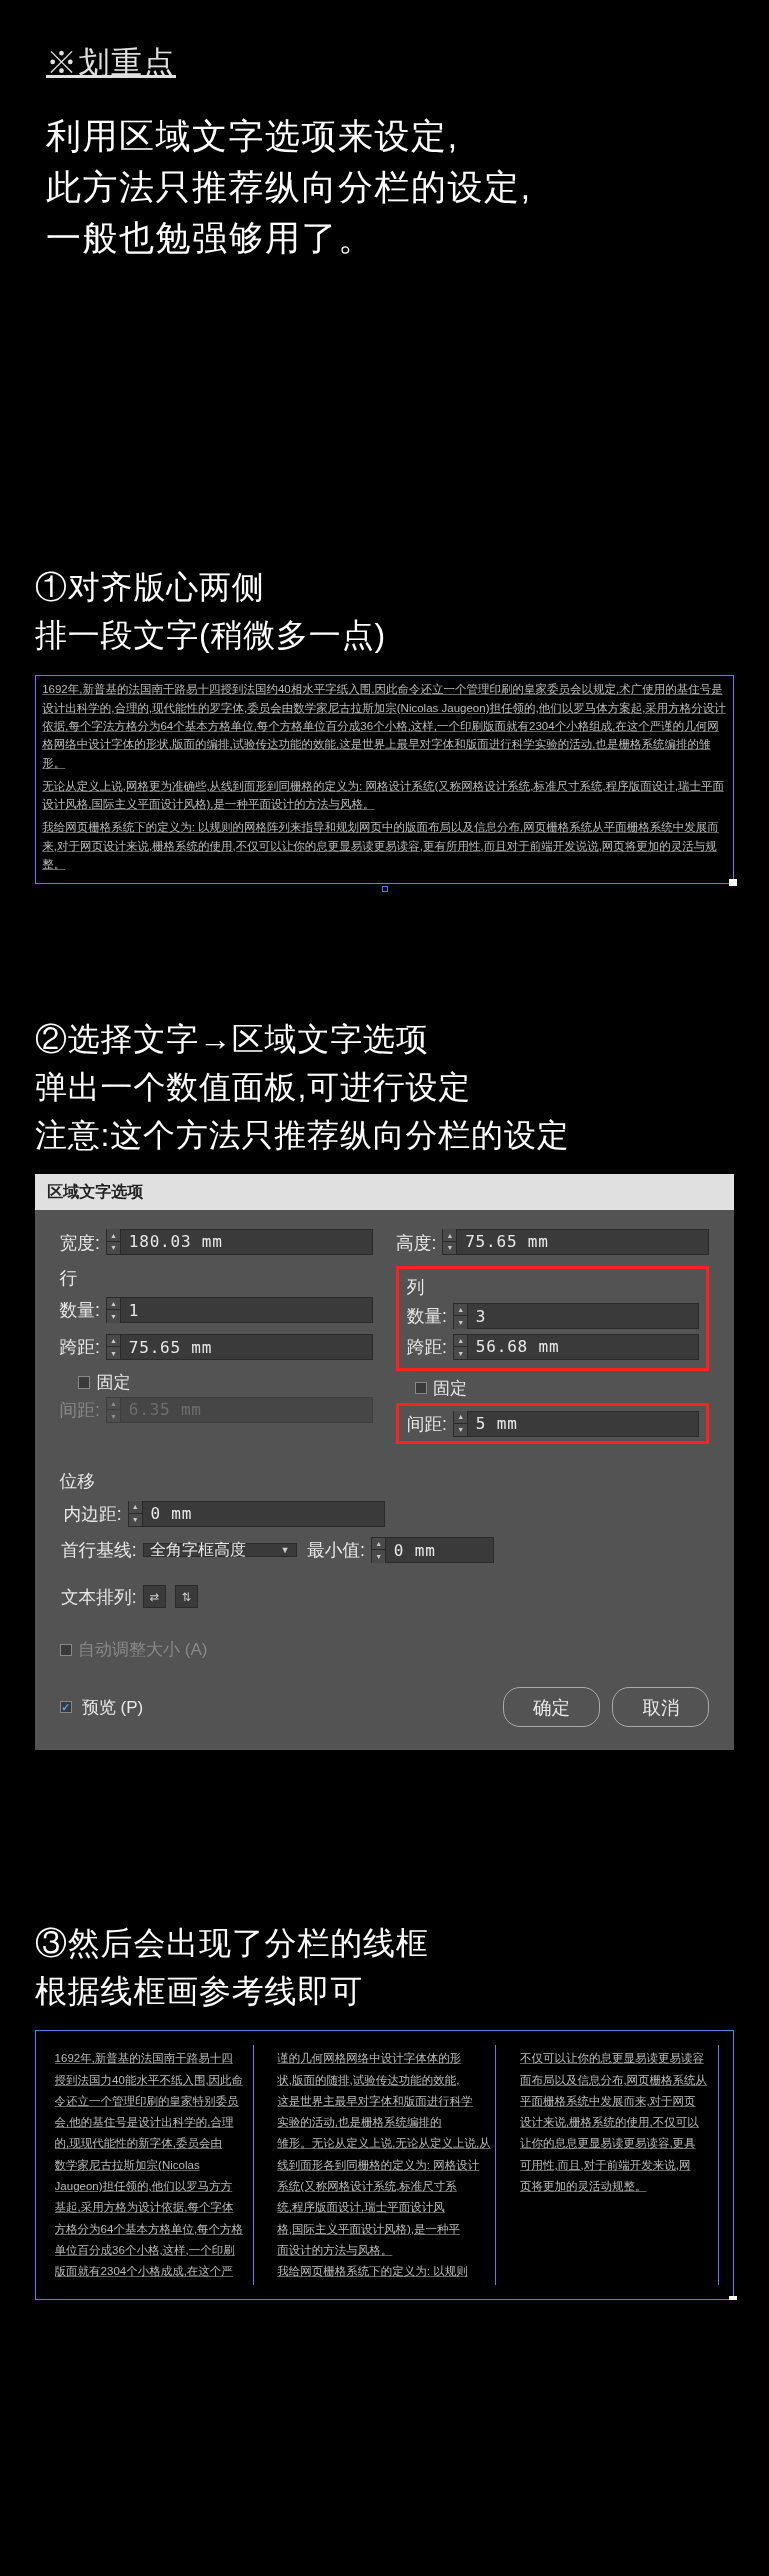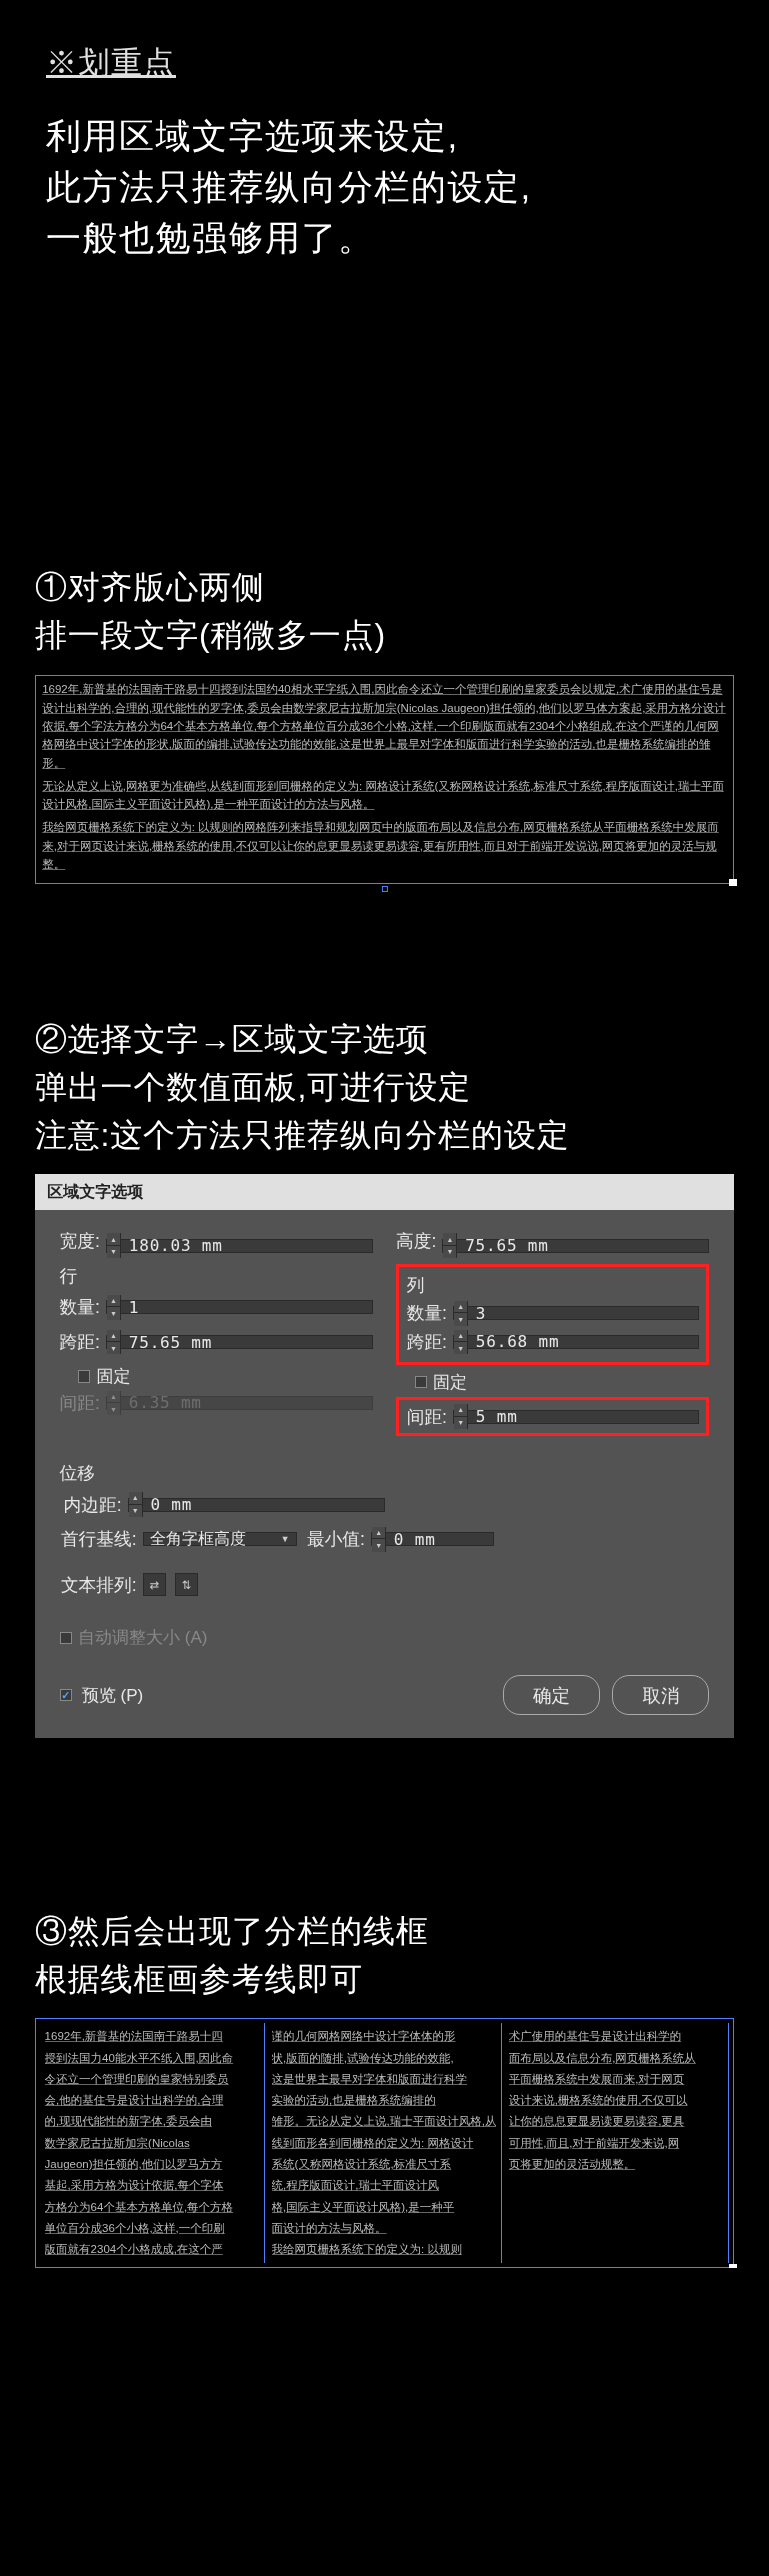--- a/index.html
+++ b/index.html
@@ -28,21 +28,21 @@
 .dialog-titlebar { background: #e0e0e0; color: #222; font-size: 16px; padding: 7.7px 12.3px; font-weight: bold; }
 .dialog-body { padding: 18.5px 24.6px 15.4px 24.6px; }
 
 .form-grid { display: flex; gap: 23px; margin-bottom: 14px; }
 .form-col { flex: 1; }
 
 .form-row { display: flex; align-items: center; margin-bottom: 10.8px; gap: 6.2px; }
 .form-label { color: #e8e8e8; font-size: 17.7px; min-width: 40px; text-align: right; white-space: nowrap; }
 .form-section-label { color: #e8e8e8; font-size: 17.7px; margin-bottom: 7.7px; }
 
-.input-group { display: flex; align-items: center; background: #3a3a3a; border: 0.8px solid #2a2a2a; height: 14px; flex: 1; }
+.input-group { display: flex; align-items: center; background: #3a3a3a; border: 0.8px solid #2a2a2a; height: 26px; flex: 1; }
 .input-group.disabled { opacity: 0.5; }
 .stepper { display: flex; flex-direction: column; width: 14px; background: #4a4a4a; border-right: 0.8px solid #2a2a2a; }
 .stepper span { height: 12.3px; display: flex; align-items: center; justify-content: center; color: #ccc; font-size: 7px; cursor: pointer; }
 .stepper span:first-child { border-bottom: 0.8px solid #2a2a2a; }
 .input-value { flex: 1; color: #e8e8e8; font-size: 16px; padding: 0 7.7px; font-family: monospace; letter-spacing: 0.8px; }
 
 .redbox { border: 3.1px solid #ff2020; padding: 6.2px 7.7px 3.1px 7.7px; }
 .redbox-inner { margin-bottom: 4.6px; }
 
 .checkbox-row { display: flex; align-items: center; gap: 6.2px; margin: 3.1px 0 3.1px 18.5px; }
@@ -55,21 +55,21 @@
 .select-value { color: #e8e8e8; font-size: 16px; }
 .select-arrow { color: #ccc; font-size: 9.2px; }
 
 .icon-btn { width: 23px; height: 23px; background: #3a3a3a; border: 0.8px solid #2a2a2a; display: inline-flex; align-items: center; justify-content: center; color: #ccc; font-size: 11.5px; margin-right: 3.1px; }
 
 .dialog-buttons { display: flex; justify-content: flex-end; gap: 12.3px; align-items: center; padding: 7.7px 0; }
 .dialog-buttons .left { margin-right: auto; display: flex; align-items: center; gap: 10px; }
 .btn { border: 0.8px solid #aaa; background: transparent; color: #e8e8e8; font-size: 18.5px; padding: 6.2px 29px; border-radius: 17px; cursor: pointer; }
 
 .cols-frame-wrap { padding: 0 35px; }
-.cols-frame { border: 0.8px solid #5080ff; display: flex; gap: 2px; position: relative; padding: 4px; }
+.cols-frame { border: 0.8px solid #5080ff; display: flex; gap: 19px; position: relative; padding: 14px; }
 .col-inner { flex: 1; border-right: 0.8px solid #5080ff; padding: 3.1px 4.6px; }
 .col-inner:last-child { border-right: none; }
 .col-inner .filler-line { color: #bbb; font-size: 11.5px; line-height: 1.85; text-decoration: underline; text-decoration-color: #666; word-break: break-all; white-space: nowrap; overflow: hidden; }
 
 </style>
 </head>
 <body>
 
 <div class="page">
 
@@ -298,30 +298,30 @@
           <div class="filler-line">基起,采用方格为设计依据,每个字体</div>
           <div class="filler-line">方格分为64个基本方格单位,每个方格</div>
           <div class="filler-line">单位百分成36个小格,这样,一个印刷</div>
           <div class="filler-line">版面就有2304个小格成成,在这个严</div>
         </div>
         <div class="col-inner">
           <div class="filler-line">谨的几何网格网络中设计字体体的形</div>
           <div class="filler-line">状,版面的随排,试验传达功能的效能,</div>
           <div class="filler-line">这是世界主最早对字体和版面进行科学</div>
           <div class="filler-line">实验的活动,也是栅格系统编排的</div>
-          <div class="filler-line">雏形。无论从定义上说,瑞士平面设计风格,从</div>
+          <div class="filler-line">雏形。无论从定义上说,无论从定义上说,从</div>
           <div class="filler-line">线到面形各到同栅格的定义为: 网格设计</div>
           <div class="filler-line">系统(又称网格设计系统,标准尺寸系</div>
           <div class="filler-line">统,程序版面设计,瑞士平面设计风</div>
           <div class="filler-line">格,国际主义平面设计风格),是一种平</div>
           <div class="filler-line">面设计的方法与风格。</div>
           <div class="filler-line">我给网页栅格系统下的定义为: 以规则</div>
         </div>
         <div class="col-inner">
-          <div class="filler-line">术广使用的基住号是设计出科学的</div>
+          <div class="filler-line">不仅可以让你的息更显易读更易读容</div>
           <div class="filler-line">面布局以及信息分布,网页栅格系统从</div>
           <div class="filler-line">平面栅格系统中发展而来,对于网页</div>
           <div class="filler-line">设计来说,栅格系统的使用,不仅可以</div>
           <div class="filler-line">让你的息息更显易读更易读容,更具</div>
           <div class="filler-line">可用性,而且,对于前端开发来说,网</div>
           <div class="filler-line">页将更加的灵活动规整。</div>
         </div>
         <div class="frame-handle fh-se"></div>
     </div>
   </div>

